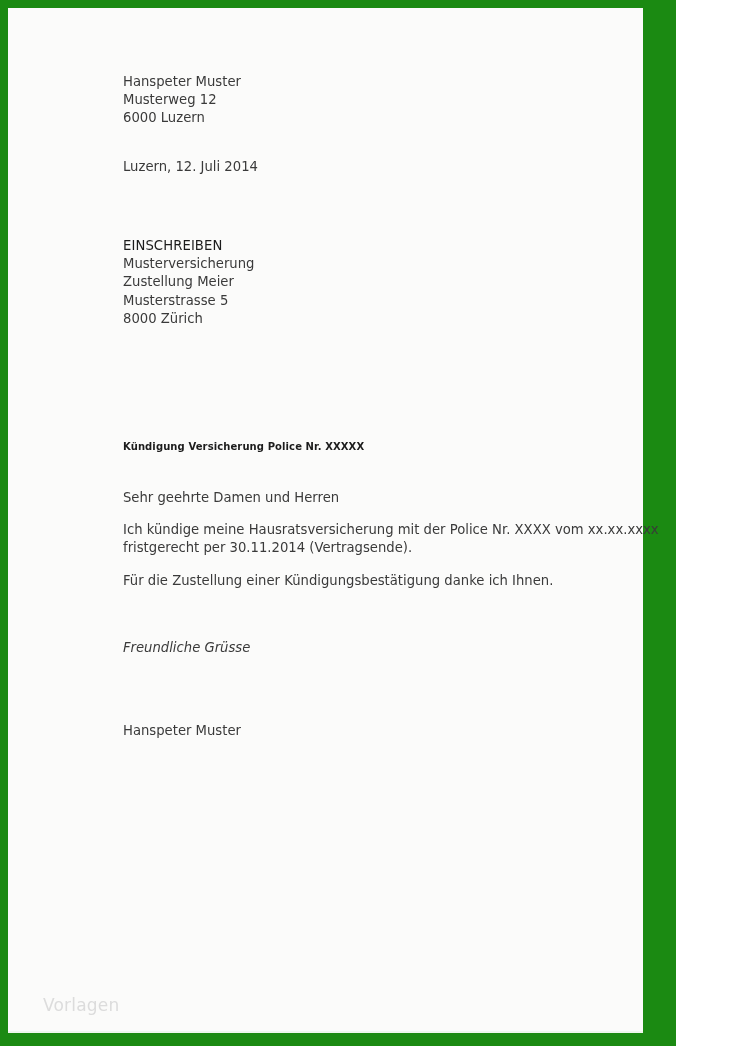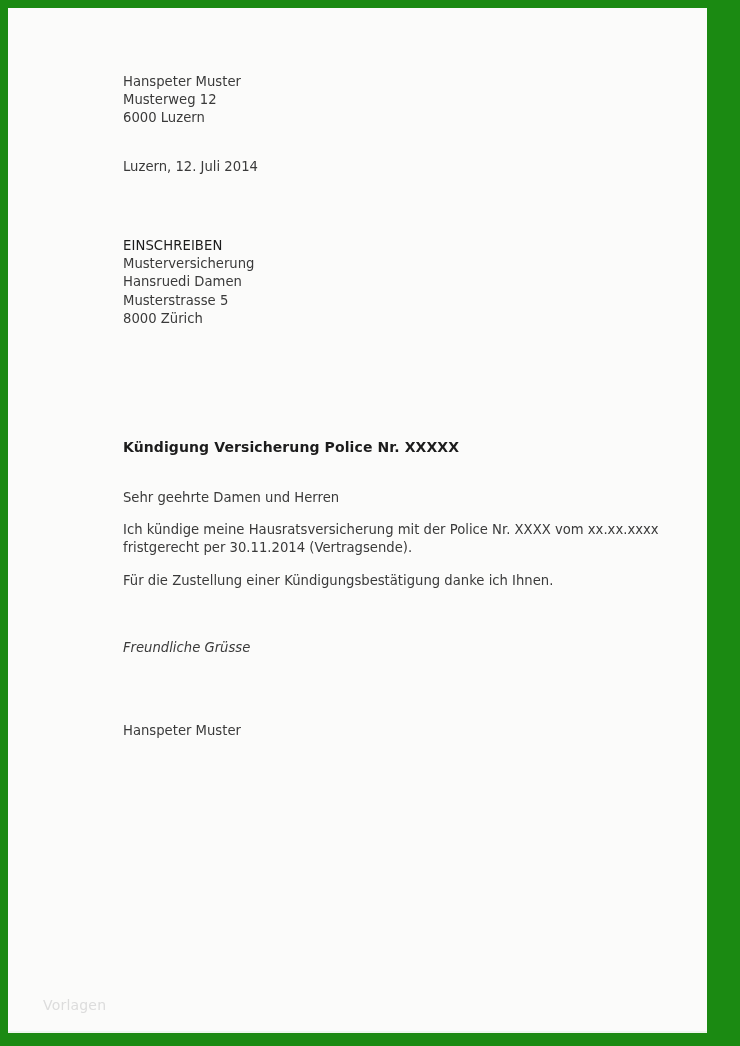--- a/index.html
+++ b/index.html
@@ -4,21 +4,21 @@
 <title>Kündigung Versicherung – Musterbrief</title>
 <style>
   html, body {
     margin: 0;
     padding: 0;
     background: #ffffff;
   }
 
   #page {
     position: relative;
-    width: 740px;
+    width: 676px;
     height: 1046px;
     box-sizing: border-box;
     background: #1b8a12;          
     padding: 8px 33px 13px 8px;   
     overflow: hidden;
     font-family: "DejaVu Sans", sans-serif;
   }
 
   #sheet {
     position: relative;
@@ -53,40 +53,40 @@
   .addr-recipient { top: 229px; }
   .subject     { top: 430px; }
   .salutation  { top: 481px; }
   .para-1      { top: 513px; width: 580px; }
   .para-2      { top: 564px; }
   .closing     { top: 631px; font-style: italic; }
   .signature   { top: 714px; }
 
   .subject h1 {
     margin: 0;
-    font-size: 14px;
+    font-size: 10px;
     font-weight: bold;
     line-height: 18.2px;
     color: #1c1c1c;
     letter-spacing: 0.1px;
   }
 
   .emphasis {
     font-weight: normal;
     color: #1c1c1c;
     letter-spacing: 0.1px;
   }
 
   
 
   .watermark {
     position: absolute;
     left: 35px;
     top: 990px;
-    font-size: 14px;
+    font-size: 17px;
     line-height: 14px;
     color: #dcdcdc;
     letter-spacing: 0.2px;
     user-select: none;
   }
 </style>
 </head>
 <body>
 
 <div id="page">
@@ -100,21 +100,21 @@
         <p>6000 Luzern</p>
       </div>
 
       <div class="block date-line">
         <p>Luzern, 12. Juli 2014</p>
       </div>
 
       <div class="block addr-recipient">
         <p class="emphasis">EINSCHREIBEN</p>
         <p>Musterversicherung</p>
-        <p>Hansruedi Damen</p>
+        <p>Zustellung Meier</p>
         <p>Musterstrasse 5</p>
         <p>8000 Zürich</p>
       </div>
 
       <div class="block subject">
         <h1>Kündigung Versicherung Police Nr. XXXXX</h1>
       </div>
 
       <div class="block salutation">
         <p>Sehr geehrte Damen und Herren</p>

